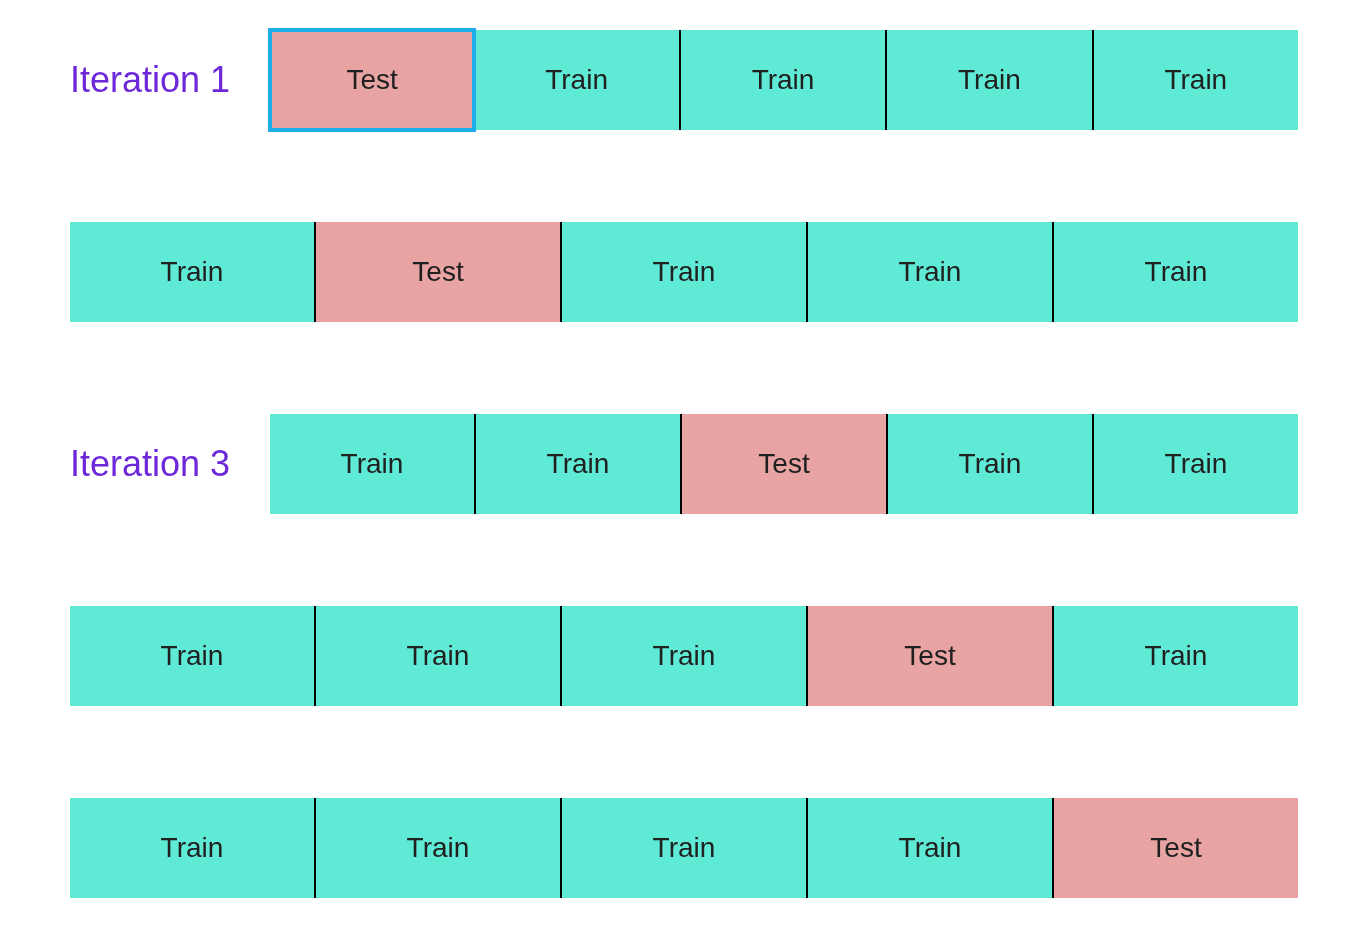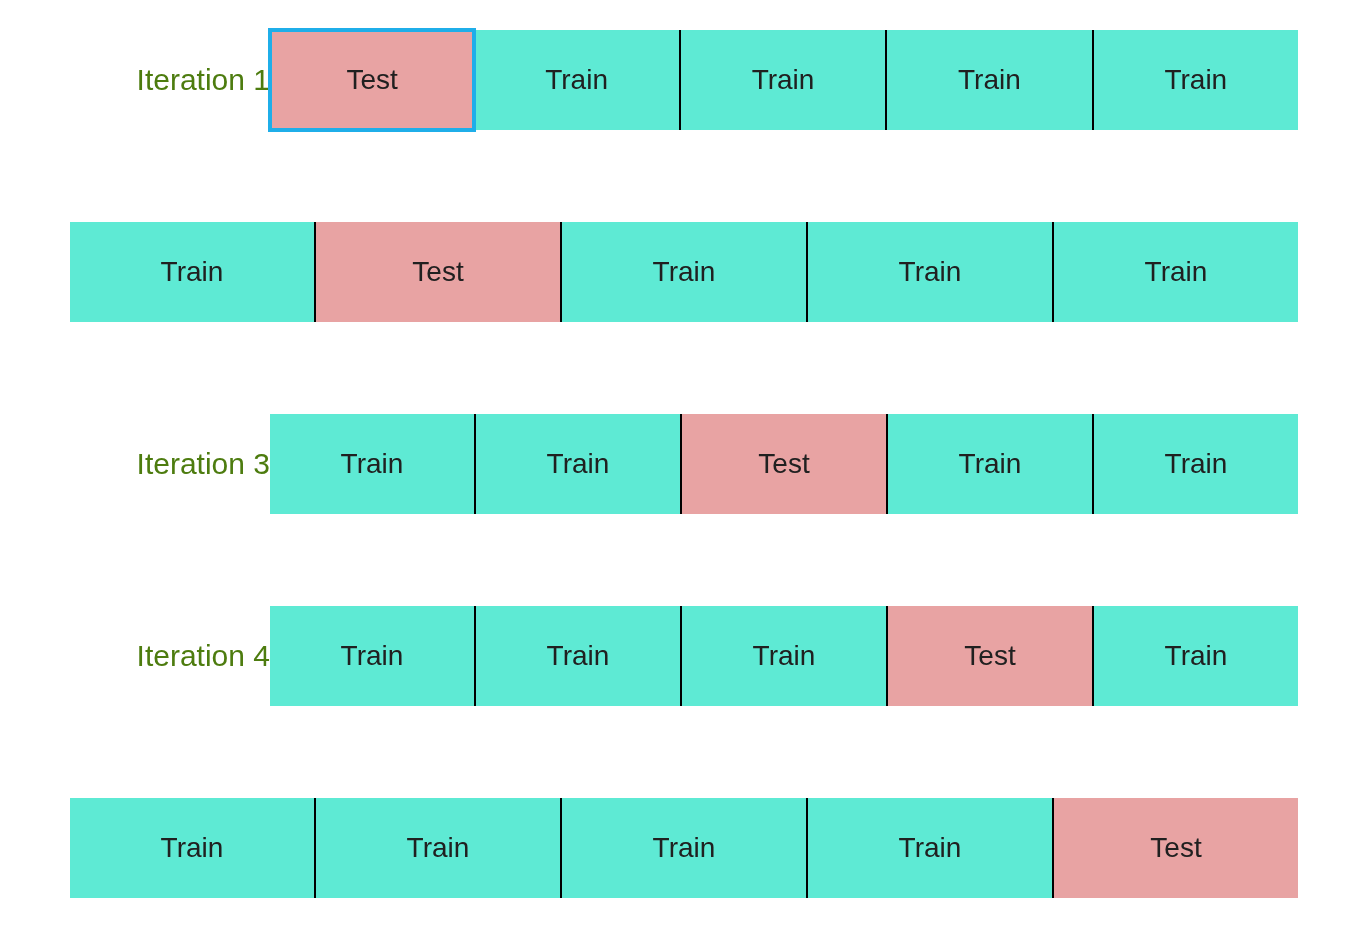--- a/index.html
+++ b/index.html
@@ -17,23 +17,23 @@
       flex-direction: column;
       justify-content: space-between;
     }
     .iteration-row {
       display: flex;
       align-items: center;
       height: 100px;
     }
     .iteration-label {
       width: 200px;
-      font-size: 30px;
-      color: #4d7c0f;
-      text-align: right;
+      font-size: 36px;
+      color: #6d28d9;
+      text-align: left;
     }
     .folds {
       display: flex;
       flex: 1;
       height: 100%;
     }
     .fold {
       flex: 1;
       display: flex;
       align-items: center;
@@ -86,21 +86,20 @@
       <div class="iteration-label">Iteration 3</div>
       <div class="folds">
         <div class="fold train">Train</div>
         <div class="fold train">Train</div>
         <div class="fold test">Test</div>
         <div class="fold train">Train</div>
         <div class="fold train">Train</div>
       </div>
     </div>
     <div class="iteration-row">
-      <div class="iteration-label">Iteration 4</div>
       <div class="folds">
         <div class="fold train">Train</div>
         <div class="fold train">Train</div>
         <div class="fold train">Train</div>
         <div class="fold test">Test</div>
         <div class="fold train">Train</div>
       </div>
     </div>
     <div class="iteration-row">
       <div class="folds">

